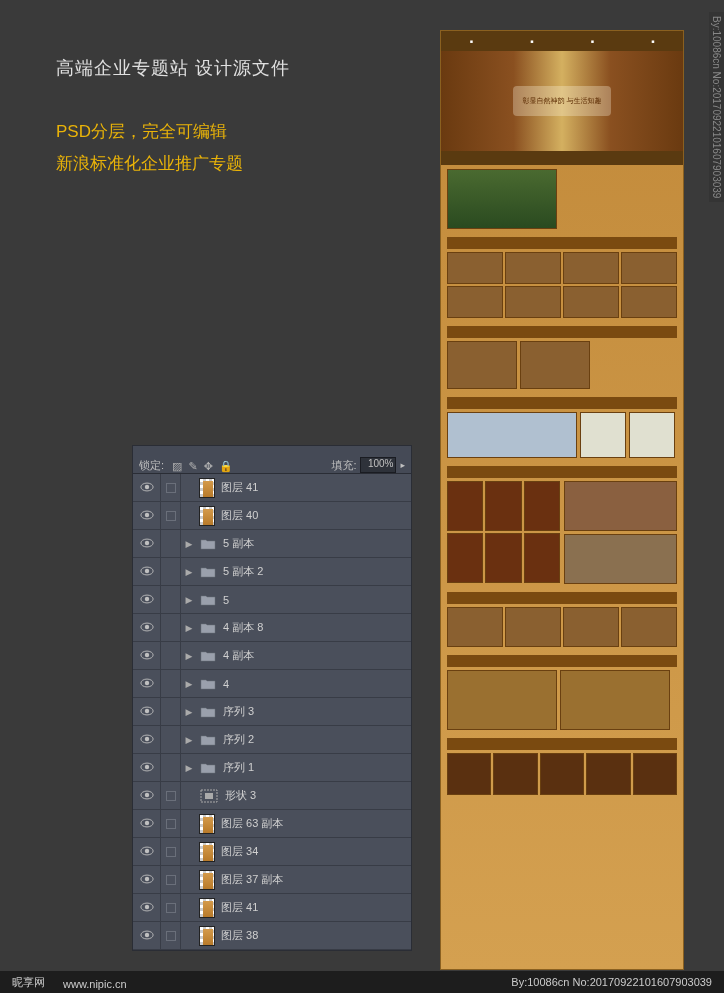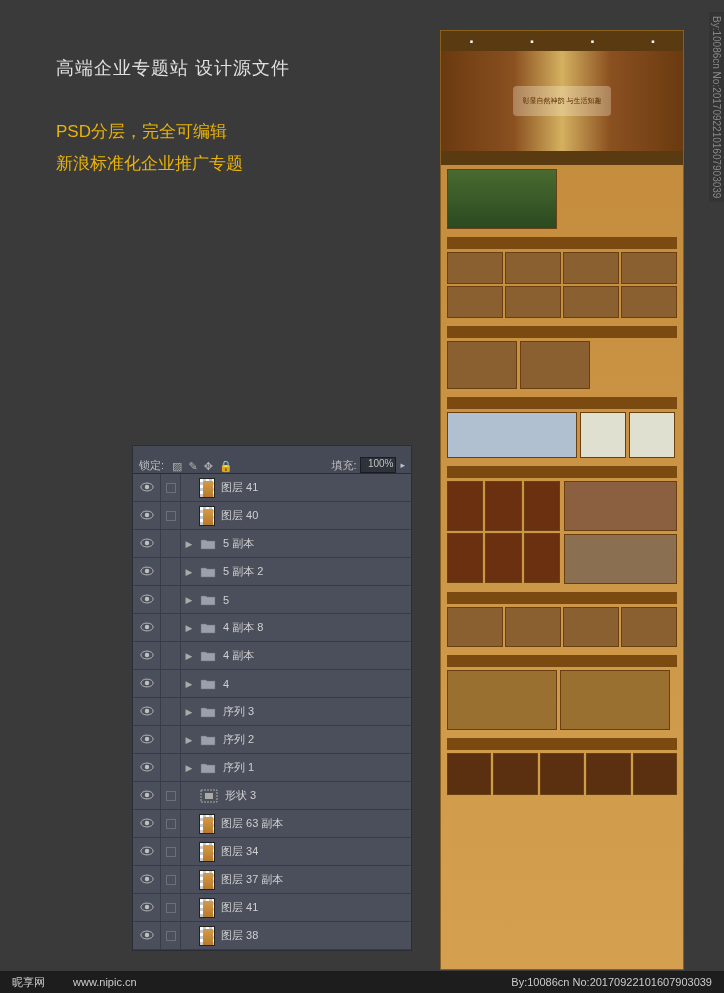--- a/index.html
+++ b/index.html
@@ -223,21 +223,21 @@
       width: 100%;
       height: 22px;
       background: rgba(0,0,0,0.5);
       display: flex;
       align-items: center;
       justify-content: space-between;
       padding: 0 12px;
       color: #ccc;
       font-size: 11px;
     }
-    .footer-left { display: flex; align-items: center; gap: 28px; }
+    .footer-left { display: flex; align-items: flex-end; gap: 18px; }
   </style>
 </head>
 <body>
 
 <div class="header-text">高端企业专题站 设计源文件</div>
 
 <div class="desc-text">
   <div>PSD分层，完全可编辑</div>
   <div>新浪标准化企业推广专题</div>
 </div>

